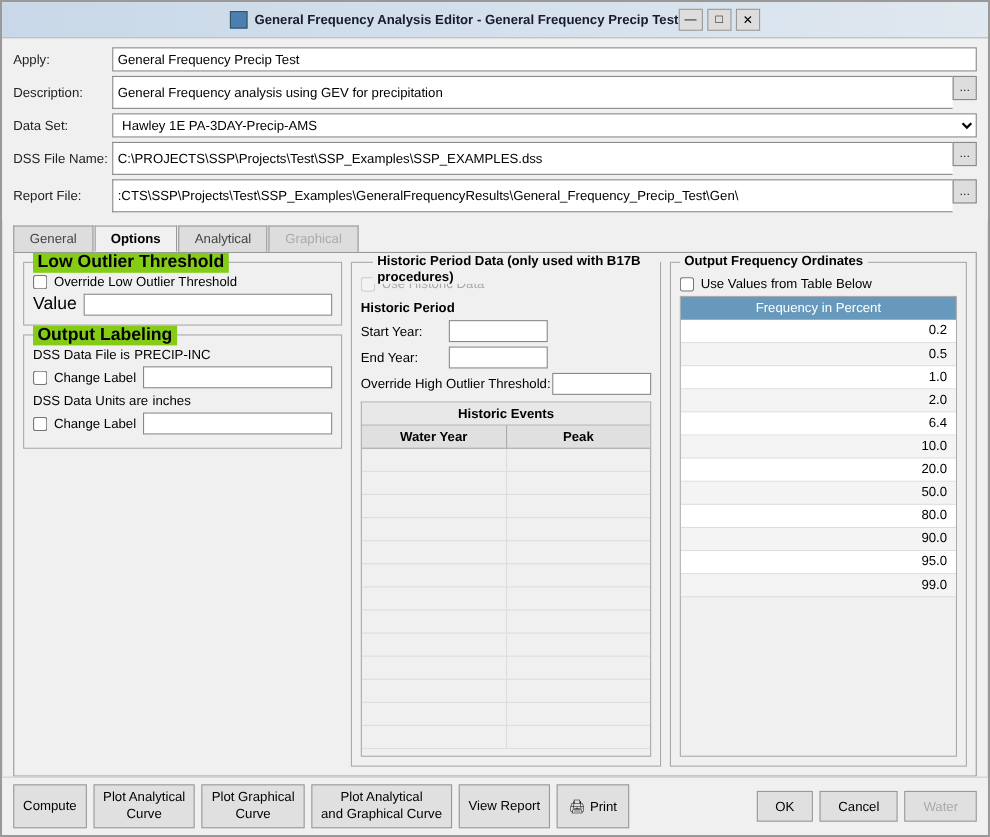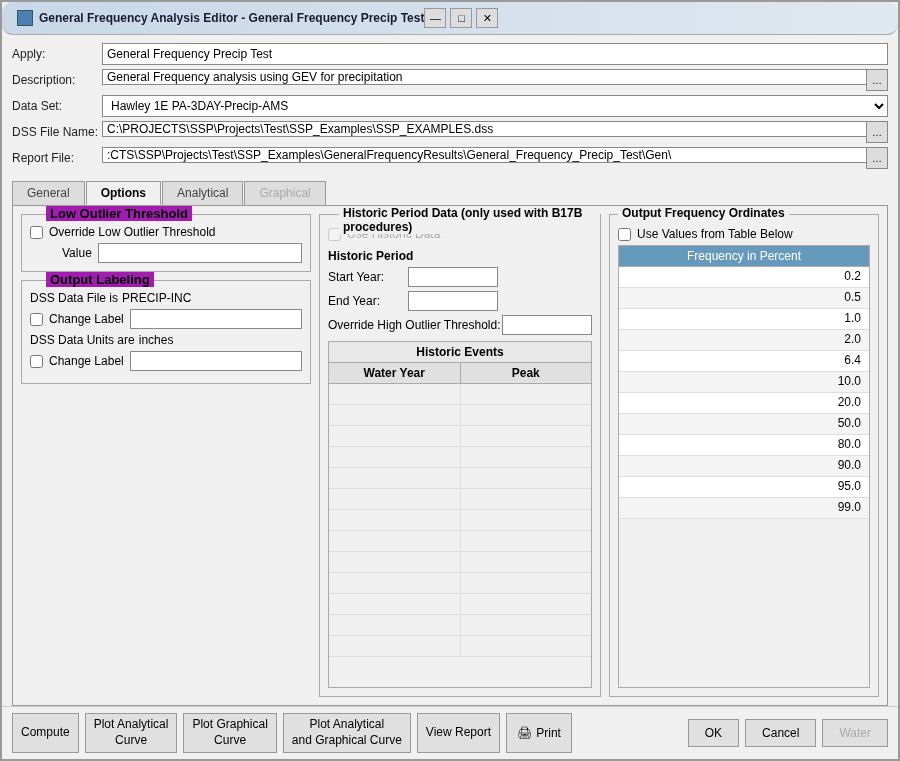--- a/index.html
+++ b/index.html
@@ -12,27 +12,26 @@
       width: 900px;
       height: 761px;
       background: #f0f0f0;
       border: 2px solid #999;
       display: flex;
       flex-direction: column;
       box-shadow: 2px 2px 8px rgba(0,0,0,0.3);
     }
     .title-bar {
       background: linear-gradient(to right, #c8d8e8, #e0e8f0);
-      padding: 6px 15px;
-      display: flex;
-      align-items: center;
-      justify-content: flex-start;
+      padding: 6px 0;
+      display: flex;
+      align-items: center;
+      justify-content: center;
       border-bottom: 1px solid #aaa;
       min-height: 32px;
-      border-radius: 11px;
     }
     .title-bar-left {
       display: flex;
       align-items: center;
       gap: 6px;
     }
     .title-icon {
       width: 16px;
       height: 16px;
       background: #4a7fb0;
@@ -81,21 +80,21 @@
       background: white;
       padding: 2px 4px;
       font-size: 12px;
     }
     .form-input-with-btn {
       display: flex;
       flex: 1;
     }
     .form-input-with-btn input {
       flex: 1;
-      height: 16px;
+      height: 30px;
       border: 1px solid #888;
       border-right: none;
       background: white;
       padding: 2px 4px;
       font-size: 12px;
     }
     .browse-btn {
       width: 22px;
       height: 22px;
       background: #ddd;
@@ -163,41 +162,41 @@
     .group-box {
       border: 1px solid #aaa;
       padding: 4px 8px 8px 8px;
       margin-bottom: 8px;
       background: #f0f0f0;
       position: relative;
     }
     .group-title {
       position: absolute;
       top: -9px;
-      left: 24px;
-      background: #a21caf;
+      left: 8px;
+      background: #84cc16;
       padding: 0 4px;
-      font-size: 13px;
+      font-size: 16px;
       font-weight: bold;
     }
     .check-row {
       display: flex;
       align-items: center;
       gap: 6px;
       margin-top: 6px;
       margin-bottom: 4px;
     }
     .check-row input[type=checkbox] { cursor: pointer; }
     .value-row {
       display: flex;
       align-items: center;
       gap: 6px;
       margin-top: 2px;
     }
-    .value-label { font-size: 12px; margin-left: 32px; }
+    .value-label { font-size: 16px; }
     .value-input {
       flex: 1;
       height: 20px;
       border: 1px solid #888;
       background: white;
       font-size: 12px;
       padding: 2px 4px;
     }
 
     .output-labeling {

